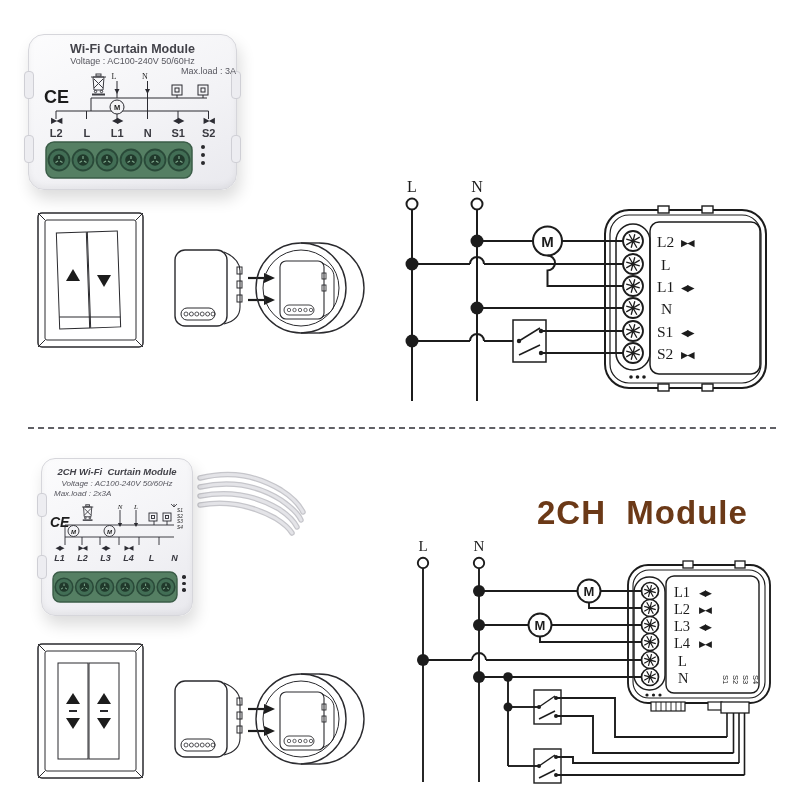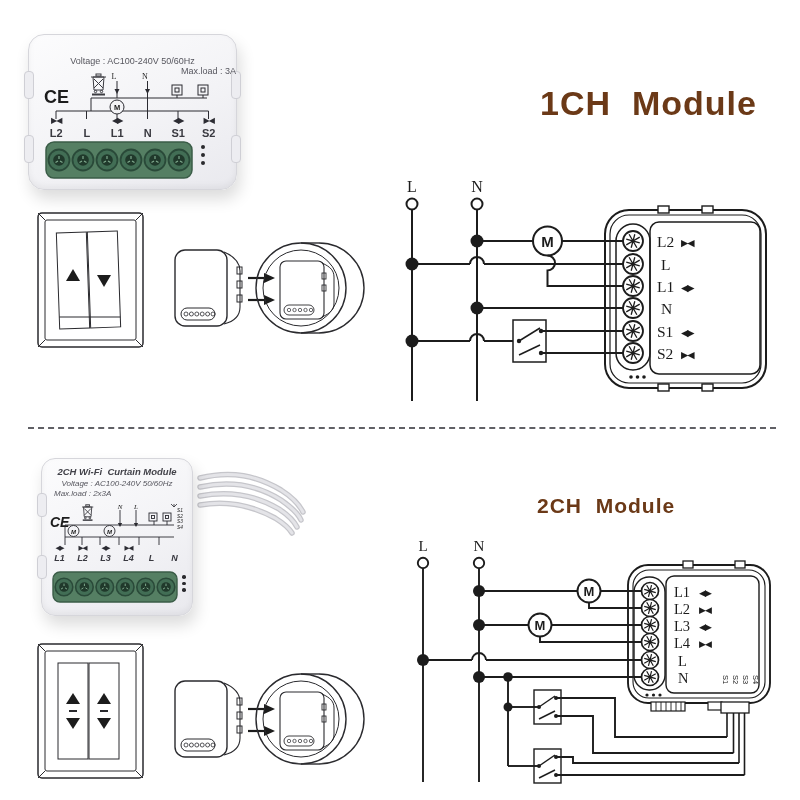--- a/index.html
+++ b/index.html
@@ -31,20 +31,21 @@
 </head>
 <body>
 
 <div id="page">
 
   <div class="photo" style="left:28px;top:34px;width:207px;height:154px;">
     <div class="side-tab" style="left:-5px;top:36px;"></div>
     <div class="side-tab" style="left:-5px;top:100px;"></div>
     <div class="side-tab" style="right:-5px;top:36px;"></div>
     <div class="side-tab" style="right:-5px;top:100px;"></div>
+    <div class="p-title" style="top:7px;font-size:12.5px;">Wi-Fi Curtain Module</div>
     <div class="p-line" style="top:21px;font-size:9px;">Voltage : AC100-240V 50/60Hz</div>
     <div class="p-line p-left" style="top:31px;left:16px;font-size:9px;text-align:right;">Max.load : 3A</div>
 
     <svg class="abs" style="left:12px;top:36px;" width="183" height="48" viewBox="0 0 183 48">
       <text x="3" y="32" class="sans" font-size="18" font-weight="bold" fill="#45454c">CE</text>
       <g transform="translate(50,2)" stroke="#3c3c42" stroke-width="1" fill="none">
         <rect x="5" y="1" width="5" height="2"></rect>
         <line x1="0" y1="4" x2="15" y2="4"></line>
         <polygon points="2,4 13,4 12,17 3,17"></polygon>
         <line x1="3" y1="6" x2="12" y2="15"></line>
@@ -126,21 +127,20 @@
       <use href="#gs1" transform="translate(110,19)"></use>
         <use href="#gs1" transform="translate(134,19)"></use>
     </svg>
     <div class="dots3" style="left:172px;top:110px;">
         <div class="dot"></div>
         <div class="dot"></div>
         <div class="dot"></div>
       </div>
   </div>
 
-  <div class="abs heading pre" style="left:540px;top:84px;">1CH  Module</div>
 
   <svg class="abs" style="left:28px;top:205px;" width="345" height="150" viewBox="0 0 345 150">
     <g stroke="#2a2a2e" stroke-width="1.5" fill="none">
       <rect x="10" y="8" width="105" height="134" rx="4"></rect>
       <rect x="17" y="15" width="91" height="120" rx="2" stroke-width="1"></rect>
       <line x1="10" y1="8" x2="17" y2="15" stroke-width="1"></line>
         <line x1="115" y1="8" x2="108" y2="15" stroke-width="1"></line>
       <line x1="10" y1="142" x2="17" y2="135" stroke-width="1"></line>
         <line x1="115" y1="142" x2="108" y2="135" stroke-width="1"></line>
       <g transform="rotate(-2 60 75)" stroke-width="1">
@@ -373,21 +373,21 @@
       <use href="#gs2" transform="translate(93.6,16)"></use>
         <use href="#gs2" transform="translate(114,16)"></use>
     </svg>
     <div class="dots3" style="left:140px;top:116px;gap:3px;">
         <div class="dot" style="width:3.5px;height:3.5px;"></div>
         <div class="dot" style="width:3.5px;height:3.5px;"></div>
         <div class="dot" style="width:3.5px;height:3.5px;"></div>
       </div>
   </div>
 
-  <div class="abs heading pre" style="left:537px;top:494px;font-size:21px;text-align:center;">2CH  Module</div>
+  <div class="abs heading pre" style="left:537px;top:494px;font-size:33px;text-align:center;">2CH  Module</div>
 
   <svg class="abs" style="left:28px;top:640px;" width="345" height="150" viewBox="0 0 345 150">
     <g stroke="#2a2a2e" stroke-width="1.5" fill="none">
       <rect x="10" y="4" width="105" height="134" rx="4"></rect>
       <rect x="17" y="11" width="91" height="120" rx="2" stroke-width="1"></rect>
       <line x1="10" y1="4" x2="17" y2="11" stroke-width="1"></line>
         <line x1="115" y1="4" x2="108" y2="11" stroke-width="1"></line>
       <line x1="10" y1="138" x2="17" y2="131" stroke-width="1"></line>
         <line x1="115" y1="138" x2="108" y2="131" stroke-width="1"></line>
       <g stroke-width="1">

